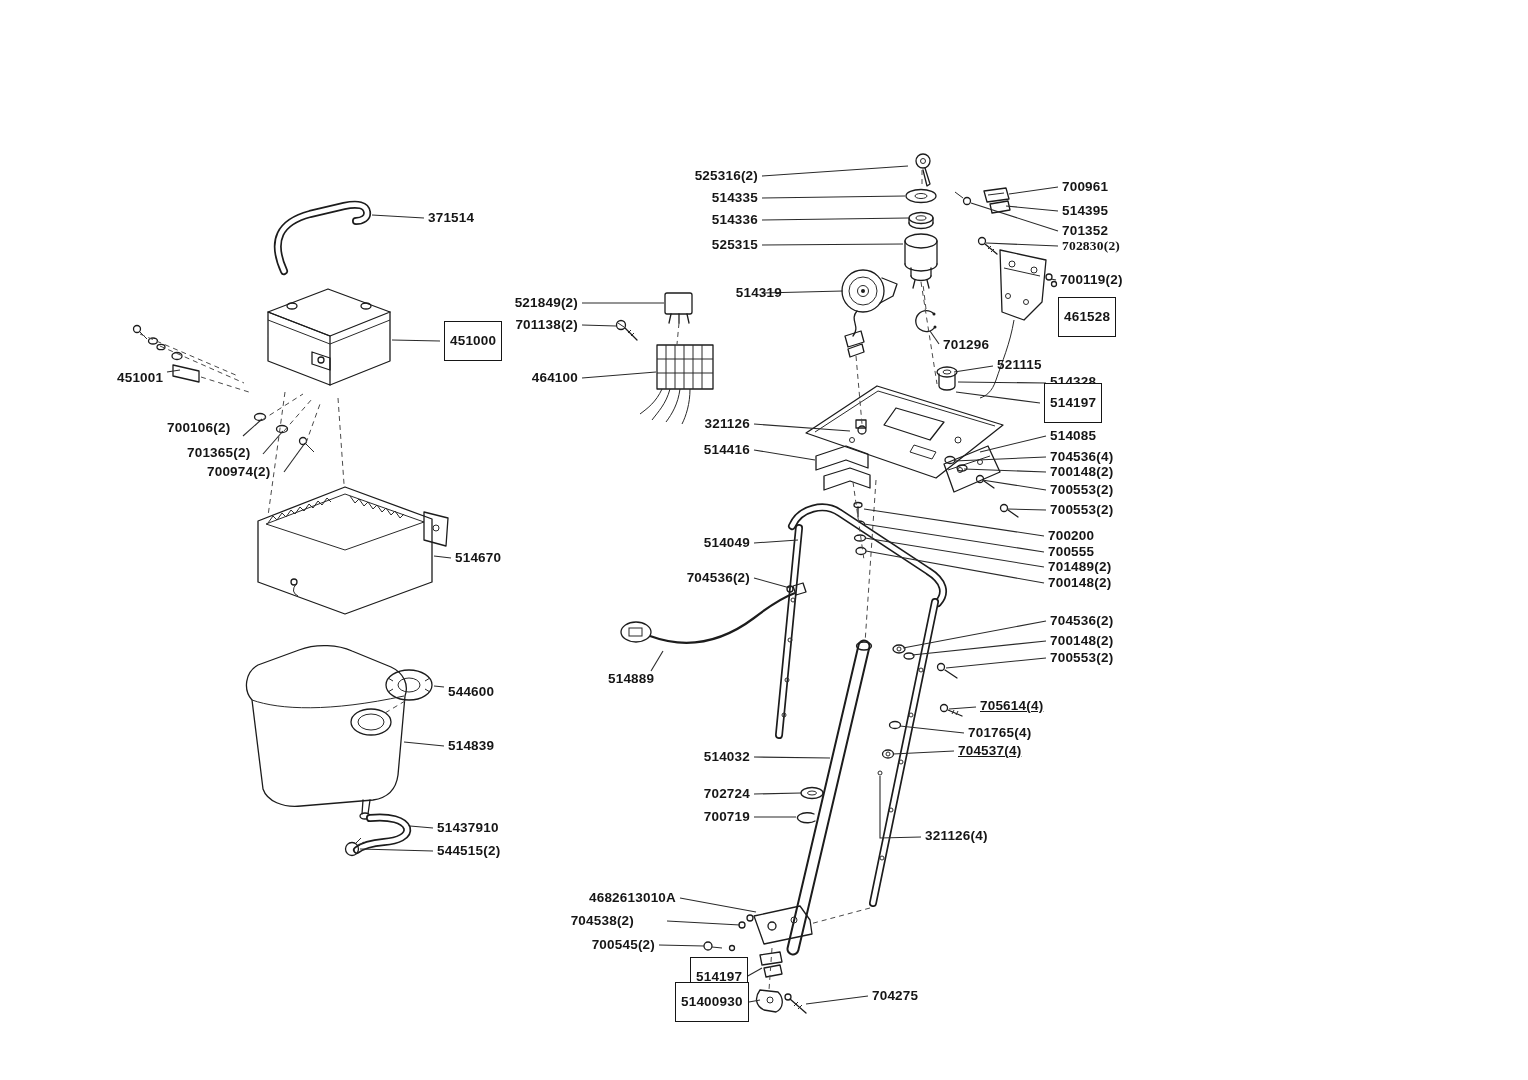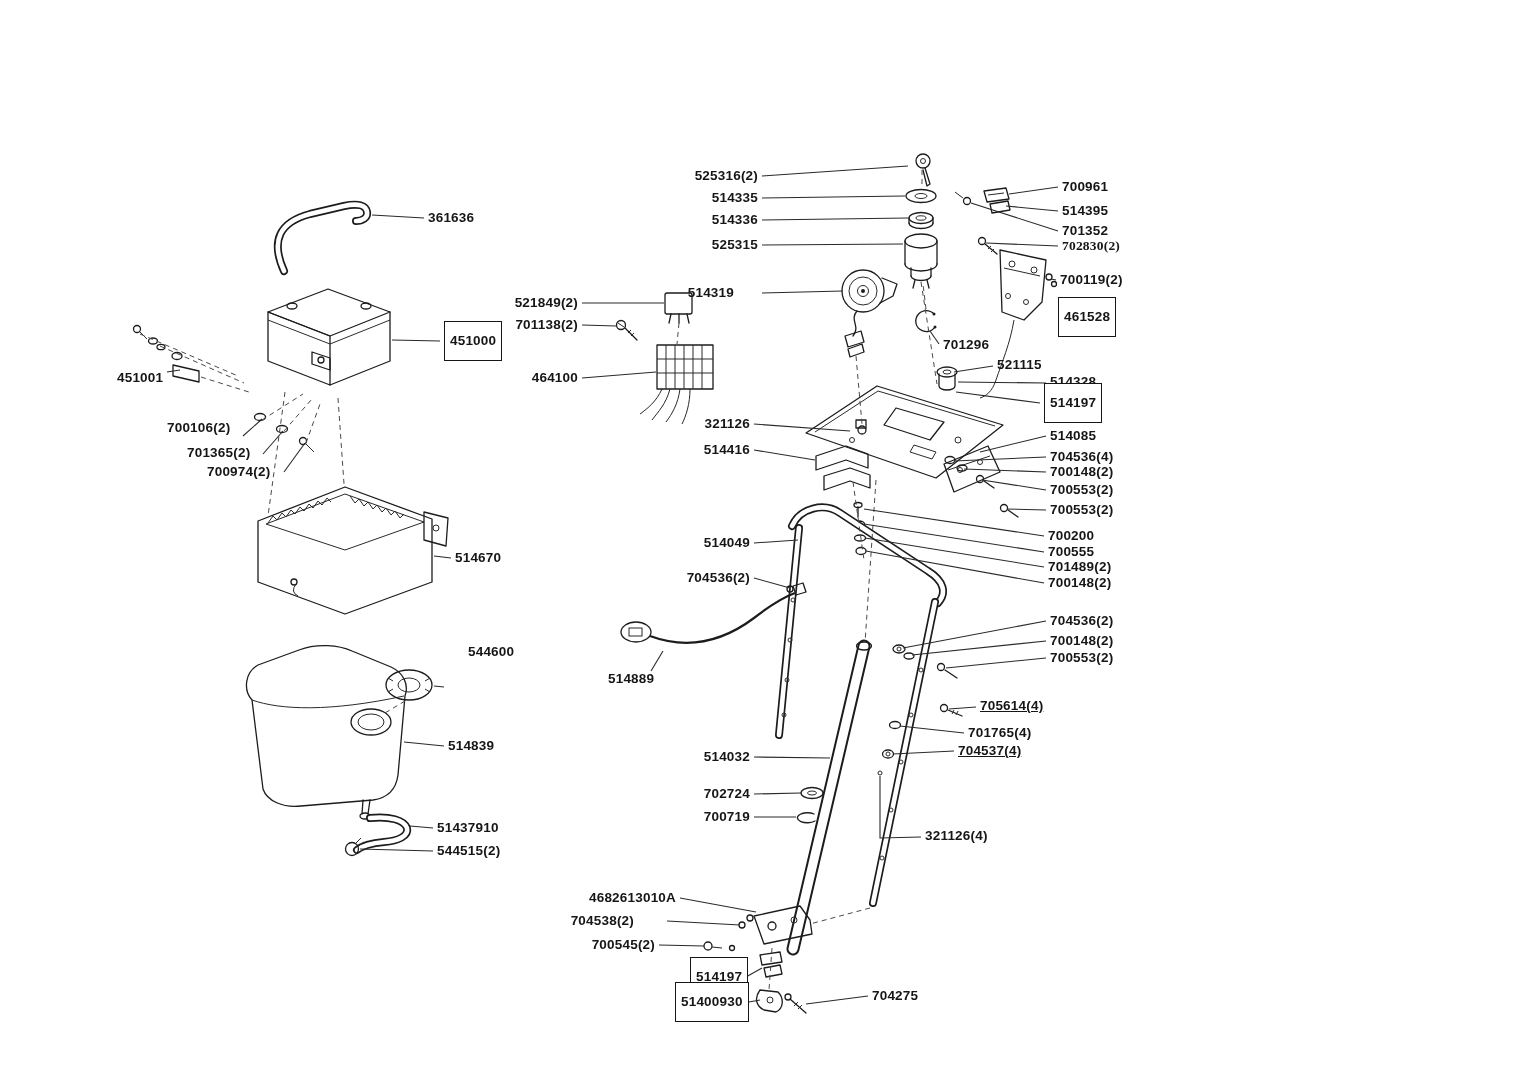--- a/index.html
+++ b/index.html
@@ -401,36 +401,36 @@
     <line class="ldr" x1="1046" y1="641" x2="912" y2="655"></line>
     <line class="ldr" x1="1046" y1="658" x2="946" y2="668"></line>
     <line class="ldr" x1="976" y1="707" x2="949" y2="709"></line>
     <line class="ldr" x1="964" y1="733" x2="900" y2="726"></line>
     <line class="ldr" x1="954" y1="751" x2="893" y2="754"></line>
     <path class="ldr" d="M 921,837 L 880,838 L 880,776"></path>
   </g>
 </svg>
 
 <div class="labels">
-      <div class="label" style="left: 428px; top: 218px;">361636</div>
+      <div class="label" style="left: 428px; top: 218px;">371514</div>
       <div class="label boxed" style="left: 444px; top: 341px;">451000</div>
       <div class="label" style="left: 117px; top: 378px;">451001</div>
       <div class="label" style="left: 167px; top: 428px;">700106(2)</div>
       <div class="label" style="left: 187px; top: 453px;">701365(2)</div>
       <div class="label" style="left: 207px; top: 472px;">700974(2)</div>
       <div class="label" style="left: 455px; top: 558px;">514670</div>
-      <div class="label" style="left: 448px; top: 652px; margin-left: 20px;">544600</div>
+      <div class="label" style="left: 448px; top: 692px;">544600</div>
       <div class="label" style="left: 448px; top: 746px;">514839</div>
       <div class="label" style="left: 437px; top: 828px;">51437910</div>
       <div class="label" style="left: 437px; top: 851px;">544515(2)</div>
       <div class="label end" style="left: 758px; top: 176px;">525316(2)</div>
       <div class="label end" style="left: 758px; top: 198px;">514335</div>
       <div class="label end" style="left: 758px; top: 220px;">514336</div>
       <div class="label end" style="left: 758px; top: 245px;">525315</div>
-      <div class="label end" style="left: 734px; top: 293px;">514319</div>
+      <div class="label end" style="left: 782px; top: 293px;">514319</div>
       <div class="label end" style="left: 578px; top: 303px;">521849(2)</div>
       <div class="label end" style="left: 578px; top: 325px;">701138(2)</div>
       <div class="label end" style="left: 578px; top: 378px;">464100</div>
       <div class="label end" style="left: 750px; top: 424px;">321126</div>
       <div class="label end" style="left: 750px; top: 450px;">514416</div>
       <div class="label end" style="left: 750px; top: 543px;">514049</div>
       <div class="label end" style="left: 750px; top: 578px;">704536(2)</div>
       <div class="label" style="left: 608px; top: 679px;">514889</div>
       <div class="label end" style="left: 750px; top: 757px;">514032</div>
       <div class="label end" style="left: 750px; top: 794px;">702724</div>

